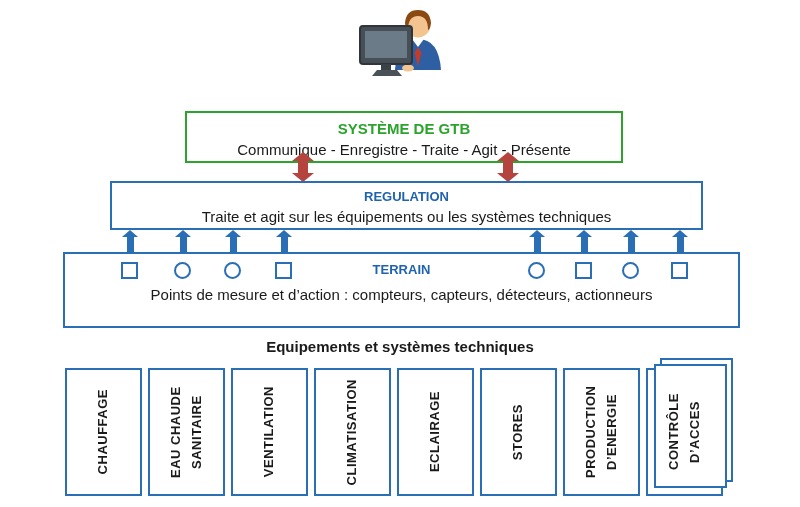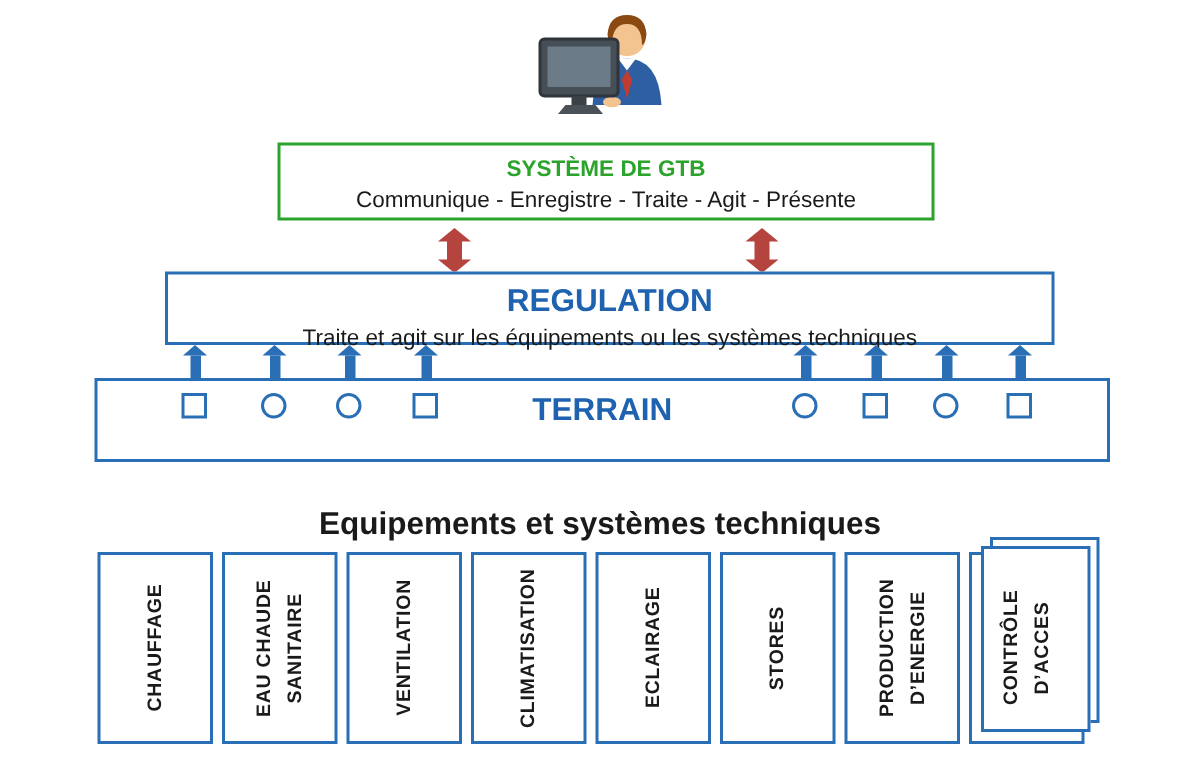--- a/index.html
+++ b/index.html
@@ -4,42 +4,42 @@
 <style>
   html,body{margin:0;padding:0;background:#fff;}
   #canvas{
     position:relative;width:800px;height:507px;background:#ffffff;
     font-family:"Liberation Sans", sans-serif;overflow:hidden;
   }
   .box{position:absolute;background:#fff;box-sizing:border-box;text-align:center;}
   .box-green{border:2px solid #2ca32c;}
   .box-blue{border:2px solid #2a6fb5;}
   .title-green{color:#2ca32c;font-weight:bold;font-size:15px;margin-top:7px;}
-  .title-blue{color:#1f63b0;font-weight:bold;font-size:21px;margin-top:6px;}
+  .title-blue{color:#1f63b0;font-weight:bold;font-size:13px;margin-top:6px;}
   .subtitle{color:#1a1a1a;font-weight:normal;font-size:15px;margin-top:4px;}
 
   
   .varrow{position:absolute;}
   .varrow .shaft{position:absolute;background:currentColor;}
   .varrow::before,.varrow::after{content:"";position:absolute;left:0;width:0;height:0;}
   .arrow-red{width:22px;color:#b5443e;}
   .arrow-red .shaft{left:6px;right:6px;top:8px;bottom:8px;}
   .arrow-red::before{top:0;border-left:11px solid transparent;border-right:11px solid transparent;border-bottom:9px solid currentColor;}
   .arrow-red::after{bottom:0;border-left:11px solid transparent;border-right:11px solid transparent;border-top:9px solid currentColor;}
   .arrow-blue{width:16px;color:#2a6fb5;}
   .arrow-blue .shaft{left:4.5px;right:4.5px;top:7px;bottom:7px;}
   .arrow-blue::before{top:0;border-left:8px solid transparent;border-right:8px solid transparent;border-bottom:7px solid currentColor;}
   .arrow-blue::after{bottom:0;border-left:8px solid transparent;border-right:8px solid transparent;border-top:7px solid currentColor;}
 
   
   .sensor{position:absolute;width:17px;height:17px;background:#fff;border:2.5px solid #2a6fb5;box-sizing:border-box;}
   .sensor.circle{border-radius:50%;}
 
   .equip-heading{position:absolute;left:0;top:338;width:100%;text-align:center;
-    font-weight:bold;font-size:21px;color:#1a1a1a;top:338px;}
+    font-weight:bold;font-size:15px;color:#1a1a1a;top:338px;}
 
   .equip-row{position:absolute;left:65px;top:368px;width:658px;height:128px;
     display:flex;gap:6px;}
   .equip-box{flex:1;position:relative;background:#fff;border:2px solid #2a6fb5;
     box-sizing:border-box;display:flex;align-items:center;justify-content:center;z-index:0;}
   .equip-box span{
     writing-mode:vertical-rl;transform:rotate(180deg);
     font-weight:bold;font-size:13px;color:#1a1a1a;letter-spacing:.5px;
     max-height:114px;line-height:1.6;text-align:center;
   }
@@ -70,21 +70,21 @@
 
       <ellipse cx="56" cy="62" rx="6" ry="3.5" fill="#f3c490"></ellipse>
 
       <rect x="8" y="20" width="52" height="38" rx="3" fill="#474f56" stroke="#2f353a" stroke-width="2"></rect>
       <rect x="13" y="25" width="42" height="27" fill="#6b7b88"></rect>
       <rect x="29" y="58" width="10" height="8" fill="#3a4147"></rect>
       <path d="M20 70 L50 70 L45 64 L25 64 Z" fill="#4a5258"></path>
     </svg>
   </div>
 
-  <div class="box box-green" style="left:185px;top:95px;width:438px;height:52px;">
+  <div class="box box-green" style="left:185px;top:111px;width:438px;height:52px;">
     <div class="title-green">SYSTÈME DE GTB</div>
     <div class="subtitle">Communique - Enregistre - Traite - Agit - Présente</div>
   </div>
 
   <div class="varrow arrow-red" style="left:292px;top:152px;height:30px;">
       <div class="shaft"></div>
     </div>
   <div class="varrow arrow-red" style="left:497px;top:152px;height:30px;">
       <div class="shaft"></div>
     </div>
@@ -112,22 +112,23 @@
   <div class="varrow arrow-blue" style="left:576px;top:230px;height:32px;">
       <div class="shaft"></div>
     </div>
   <div class="varrow arrow-blue" style="left:623px;top:230px;height:32px;">
       <div class="shaft"></div>
     </div>
   <div class="varrow arrow-blue" style="left:672px;top:230px;height:32px;">
       <div class="shaft"></div>
     </div>
 
-  <div class="box box-blue" style="left:63px;top:252px;width:677px;height:56px;">
+  <div class="box box-blue" style="left:63px;top:252px;width:677px;height:76px;">
     <div class="title-blue" style="margin-top:8px;">TERRAIN</div>
+    <div class="subtitle" style="margin-top:9px;">Points de mesure et d’action : compteurs, capteurs, détecteurs, actionneurs</div>
   </div>
 
   <div class="sensor" style="left:121px;top:262px;"></div>
   <div class="sensor circle" style="left:174px;top:262px;"></div>
   <div class="sensor circle" style="left:224px;top:262px;"></div>
   <div class="sensor" style="left:275px;top:262px;"></div>
   <div class="sensor circle" style="left:528px;top:262px;"></div>
   <div class="sensor" style="left:575px;top:262px;"></div>
   <div class="sensor circle" style="left:622px;top:262px;"></div>
   <div class="sensor" style="left:671px;top:262px;"></div>

